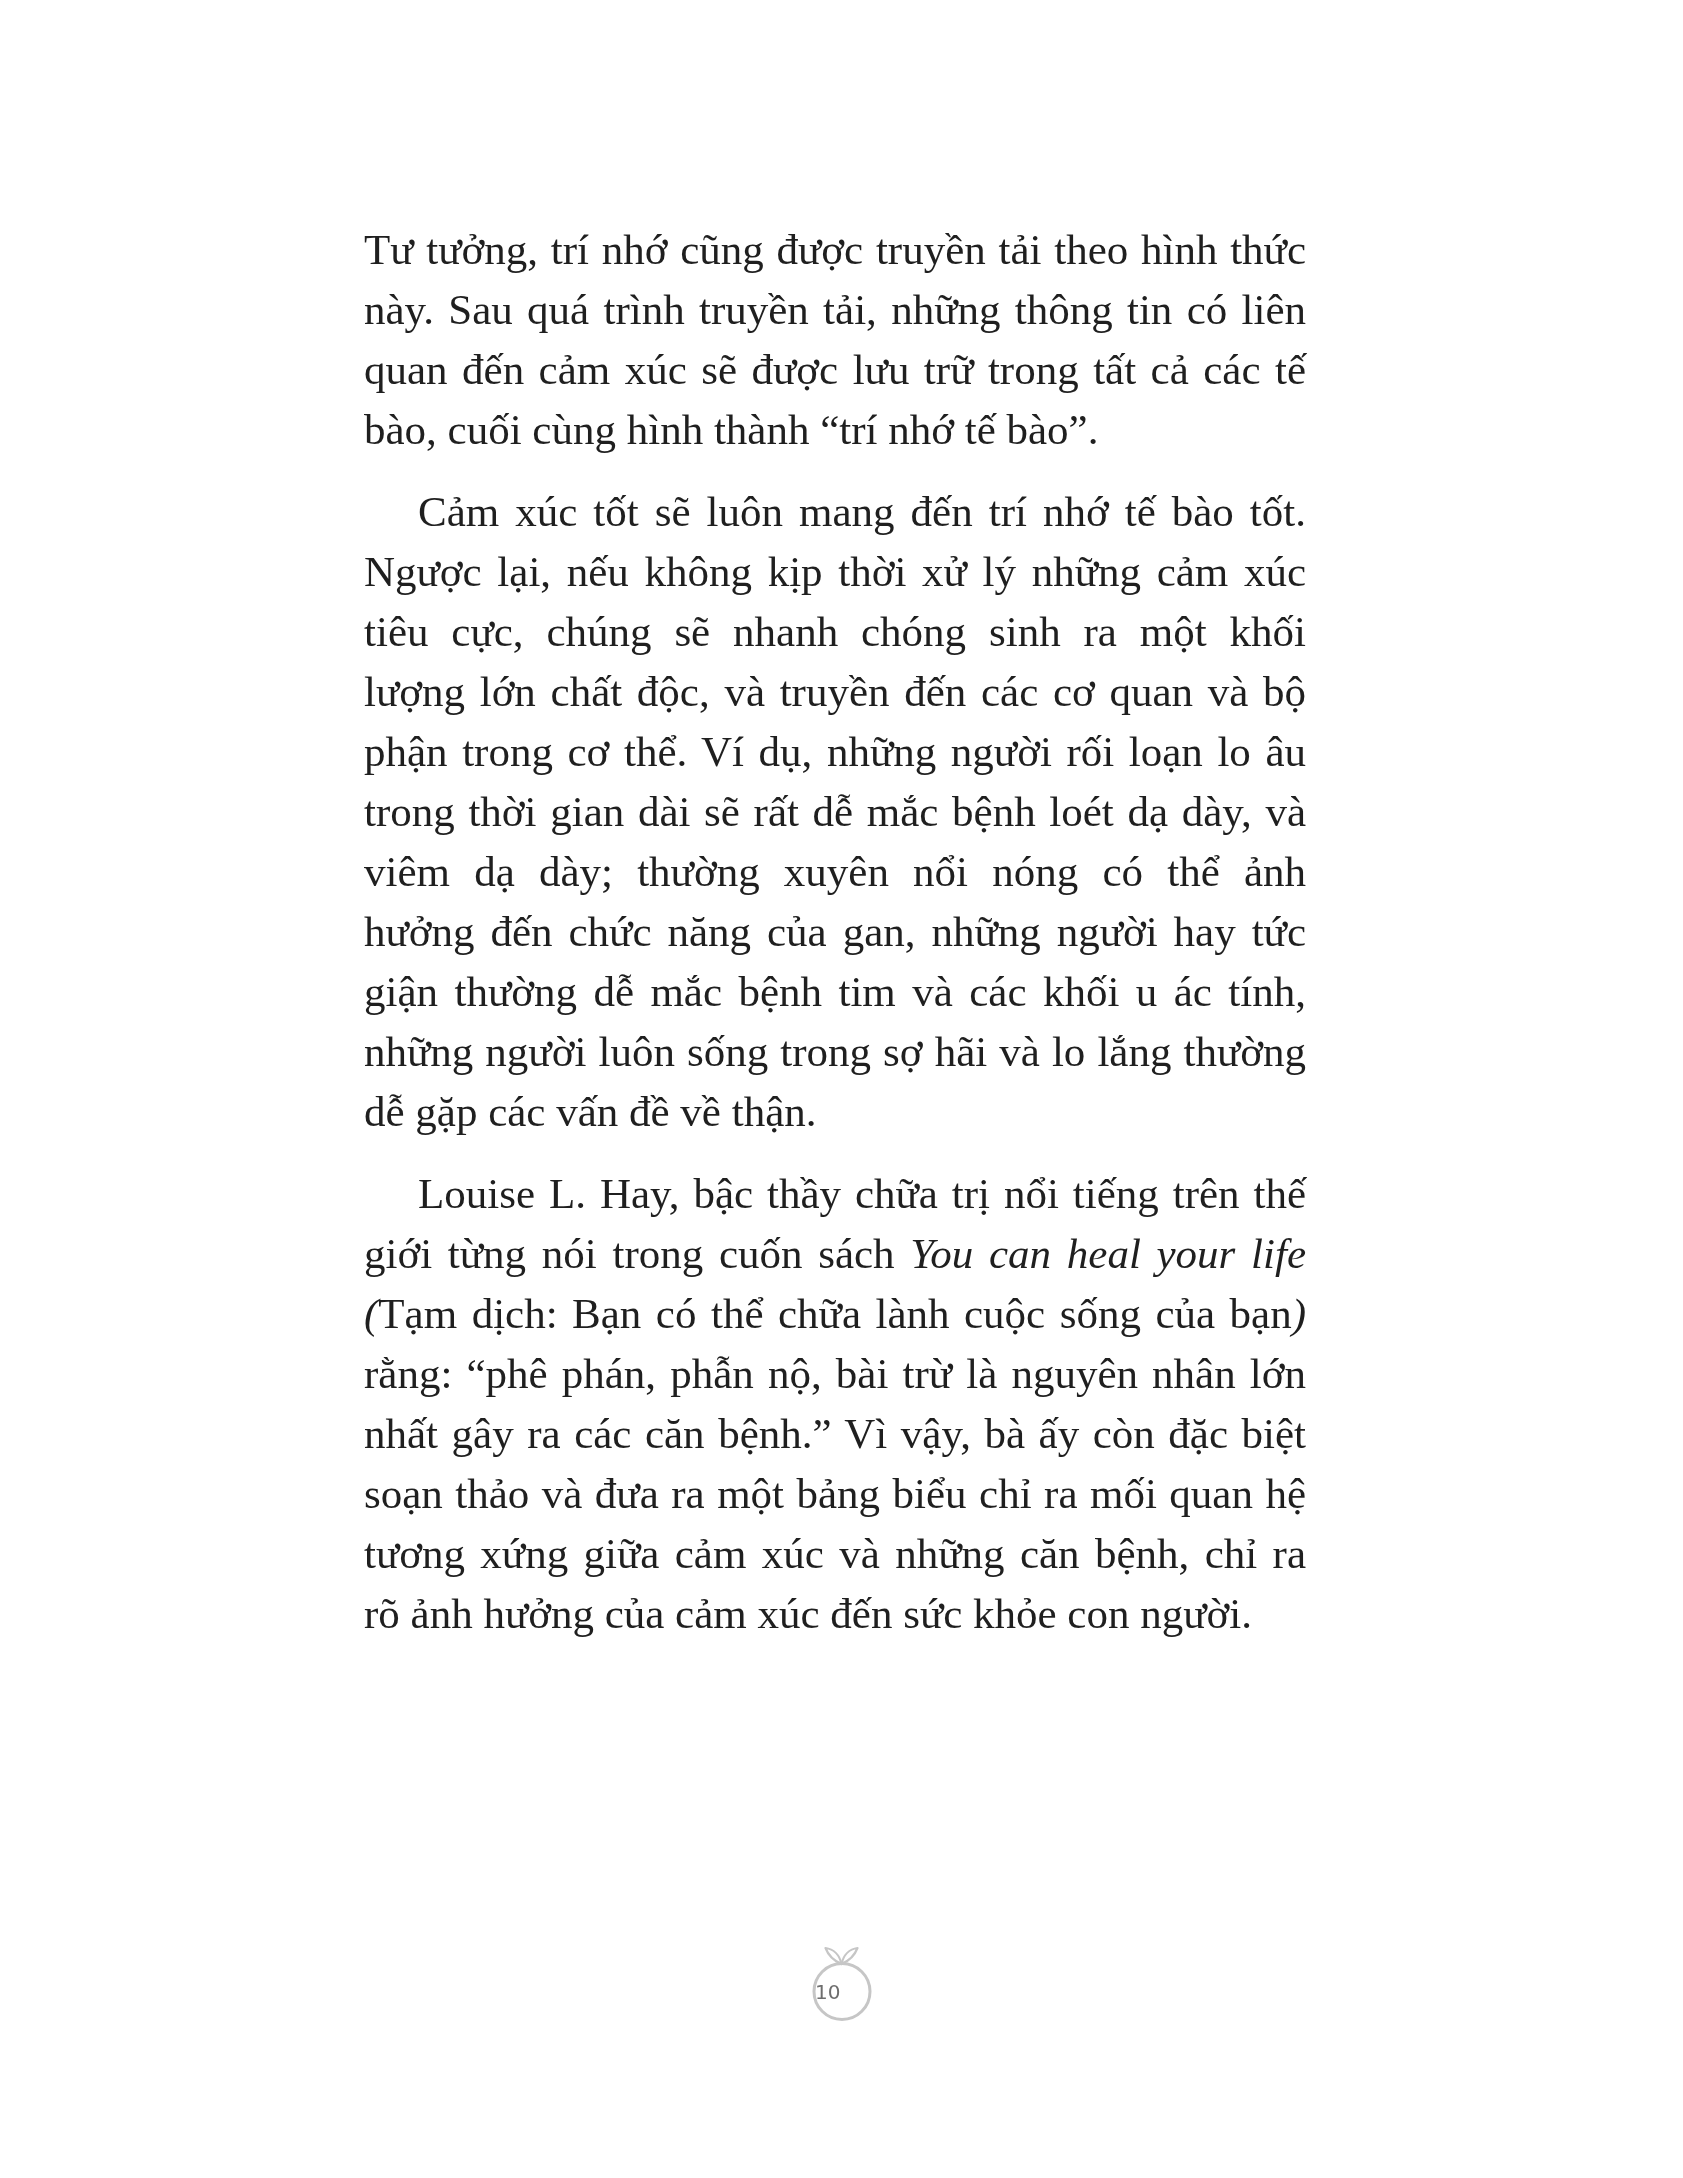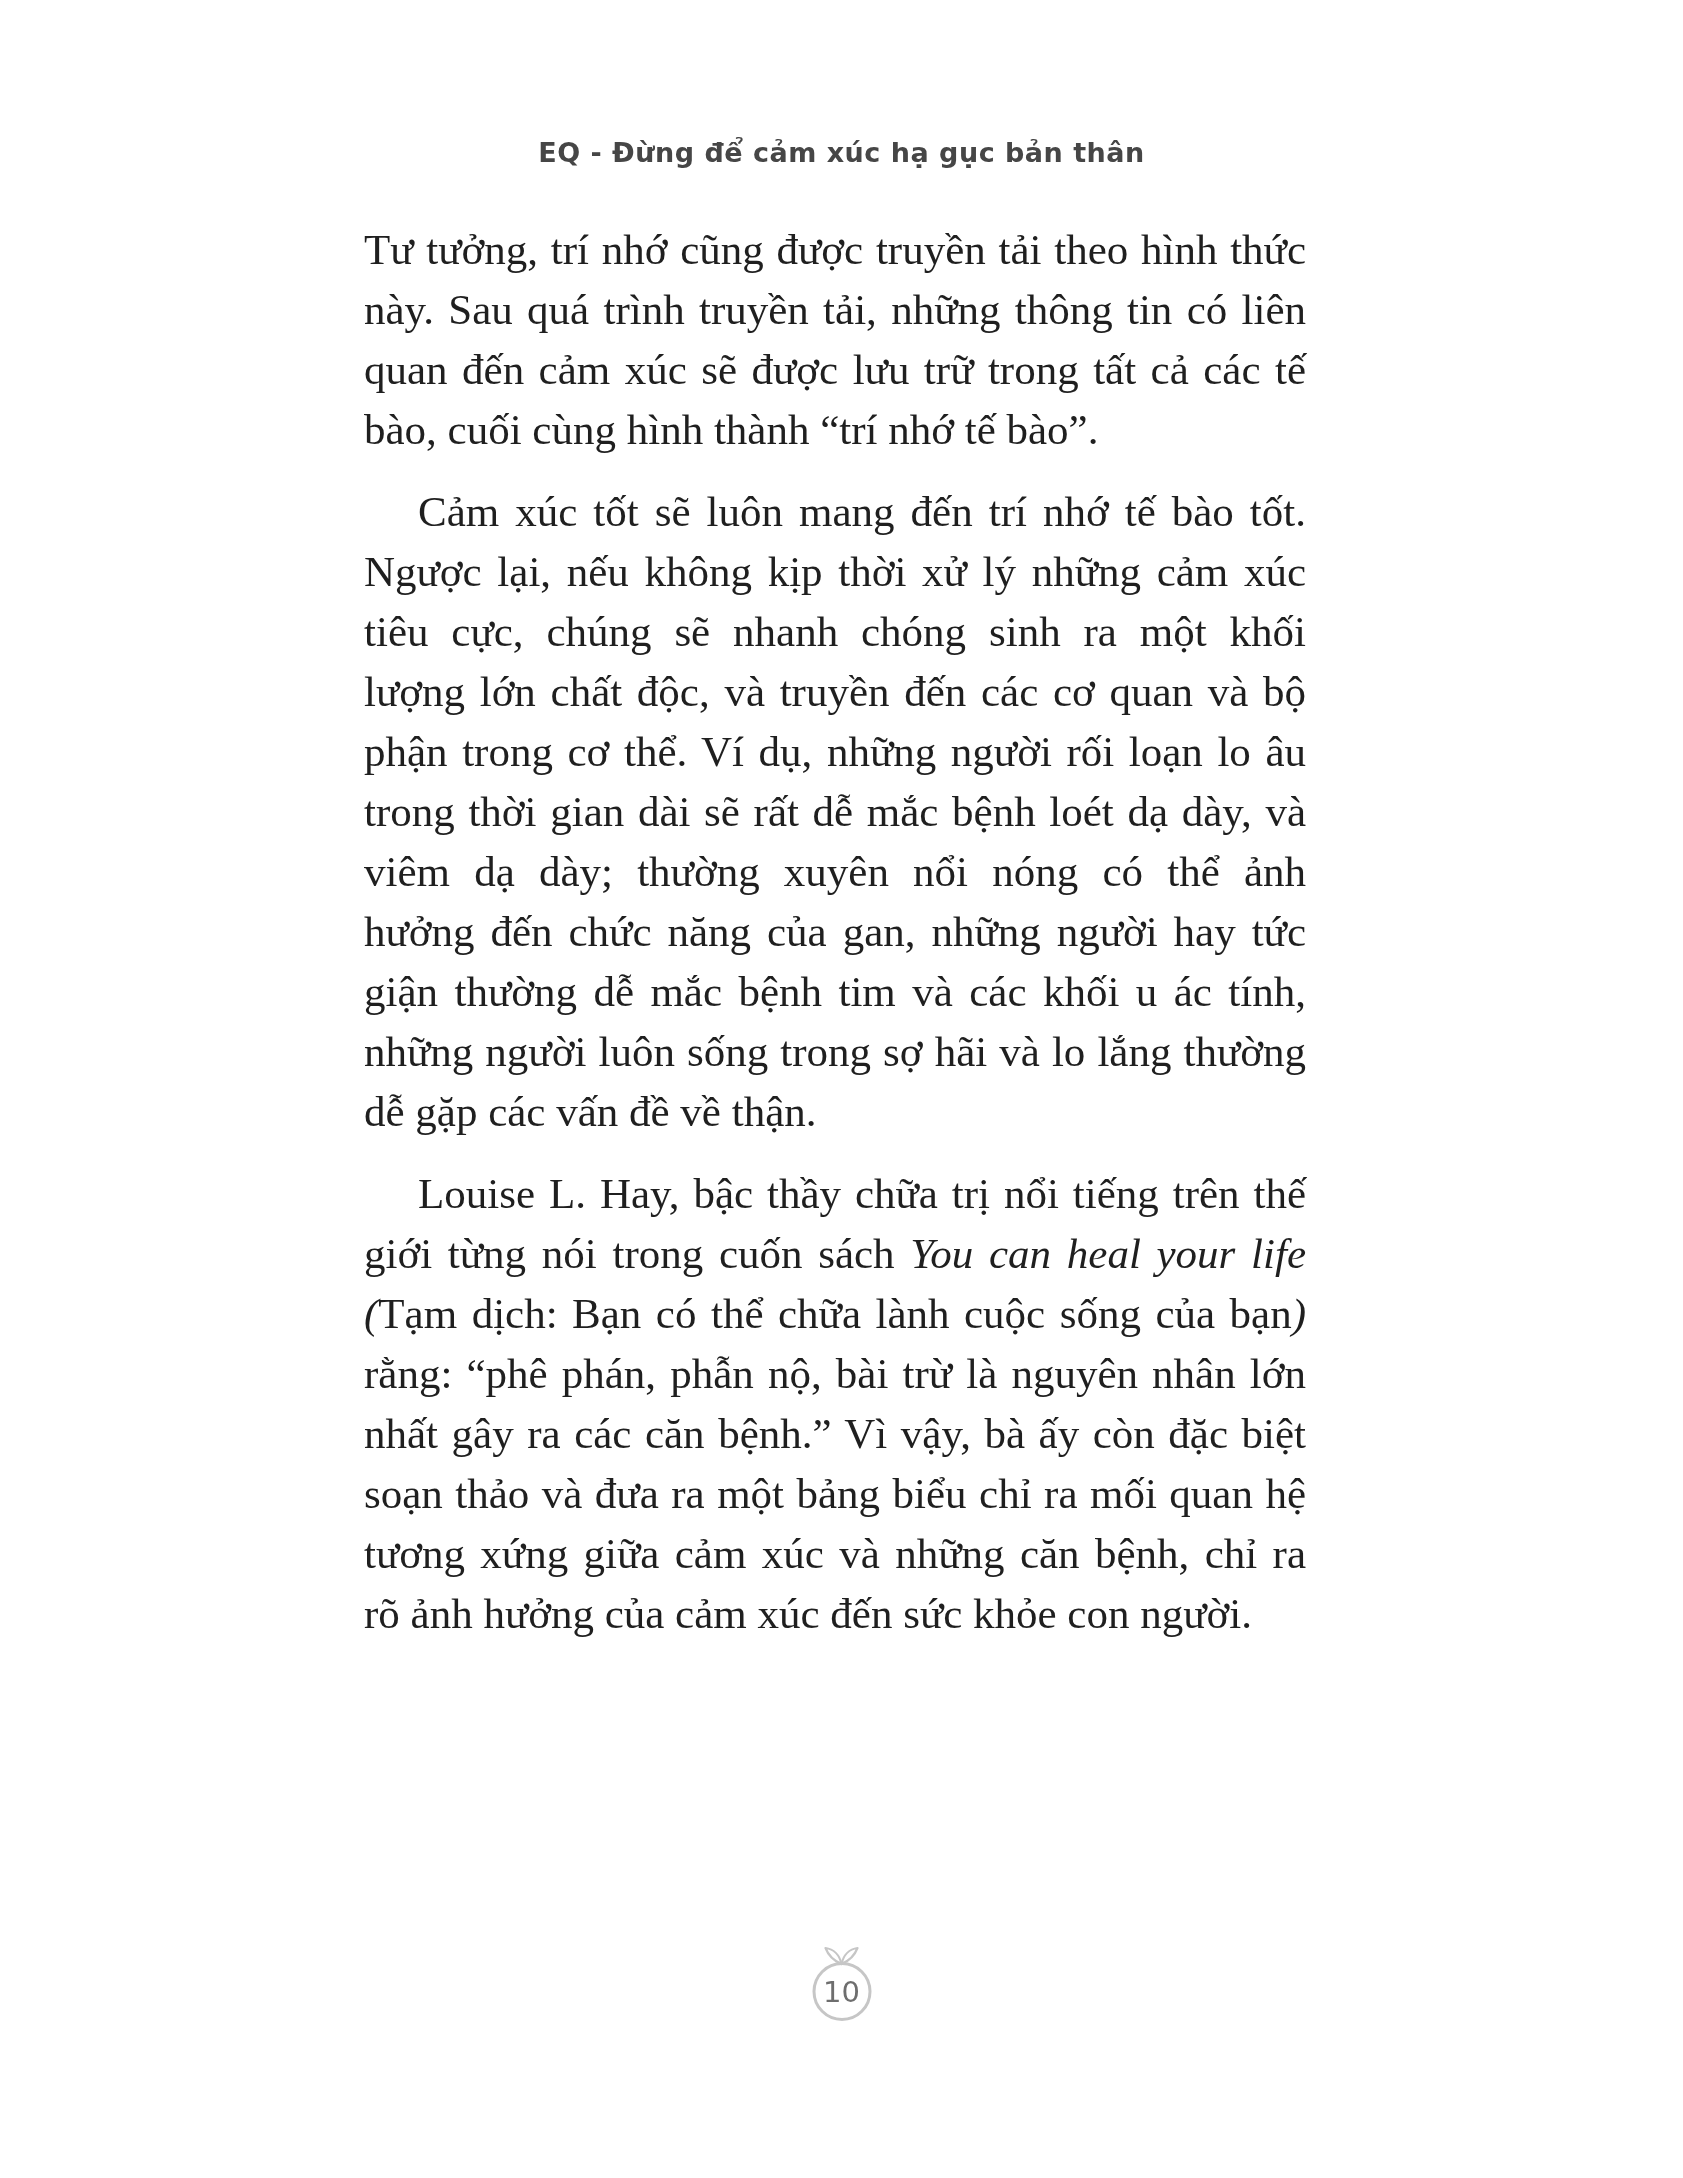--- a/index.html
+++ b/index.html
@@ -60,34 +60,33 @@
     margin: 0 auto -4px auto;
   }
   .page-number-circle {
     width: 59px;
     height: 59px;
     margin: 0 auto;
     border: 3px solid #c6c6c6;
     border-radius: 50%;
     display: flex;
     align-items: center;
-    justify-content: center;
+    justify-content: flex-start;
     font-family: "DejaVu Sans", sans-serif;
-    font-size: 29px;
+    font-size: 20px;
     color: #6e6e6e;
     background: #ffffff;
     box-sizing: border-box;
   }
 </style>
 </head>
 <body>
 
 <div class="page">
 
-  <div class="running-header">EQ - Đừng để cảm xúc hạ gục bản thân</div>
 
   <div class="content">
 
     <p class="para no-indent">Tư tưởng, trí nhớ cũng được truyền tải theo hình thức này. Sau quá trình truyền tải, những thông tin có liên quan đến cảm xúc sẽ được lưu trữ trong tất cả các tế bào, cuối cùng hình thành “trí nhớ tế bào”.</p>
 
     <p class="para">Cảm xúc tốt sẽ luôn mang đến trí nhớ tế bào tốt. Ngược lại, nếu không kịp thời xử lý những cảm xúc tiêu cực, chúng sẽ nhanh chóng sinh ra một khối lượng lớn chất độc, và truyền đến các cơ quan và bộ phận trong cơ thể. Ví dụ, những người rối loạn lo âu trong thời gian dài sẽ rất dễ mắc bệnh loét dạ dày, và viêm dạ dày; thường xuyên nổi nóng có thể ảnh hưởng đến chức năng của gan, những người hay tức giận thường dễ mắc bệnh tim và các khối u ác tính, những người luôn sống trong sợ hãi và lo lắng thường dễ gặp các vấn đề về thận.</p>
 
     <p class="para"><span>Louise L. Hay, bậc thầy chữa trị nổi tiếng trên thế giới từng nói trong cuốn sách </span><span class="italic">You can heal your life (</span><span>Tạm dịch: Bạn có thể chữa lành cuộc sống của bạn</span><span class="italic">)</span><span> rằng: “phê phán, phẫn nộ, bài trừ là nguyên nhân lớn nhất gây ra các căn bệnh.” Vì vậy, bà ấy còn đặc biệt soạn thảo và đưa ra một bảng biểu chỉ ra mối quan hệ tương xứng giữa cảm xúc và những căn bệnh, chỉ ra rõ ảnh hưởng của cảm xúc đến sức khỏe con người.</span></p>
 
   </div>

